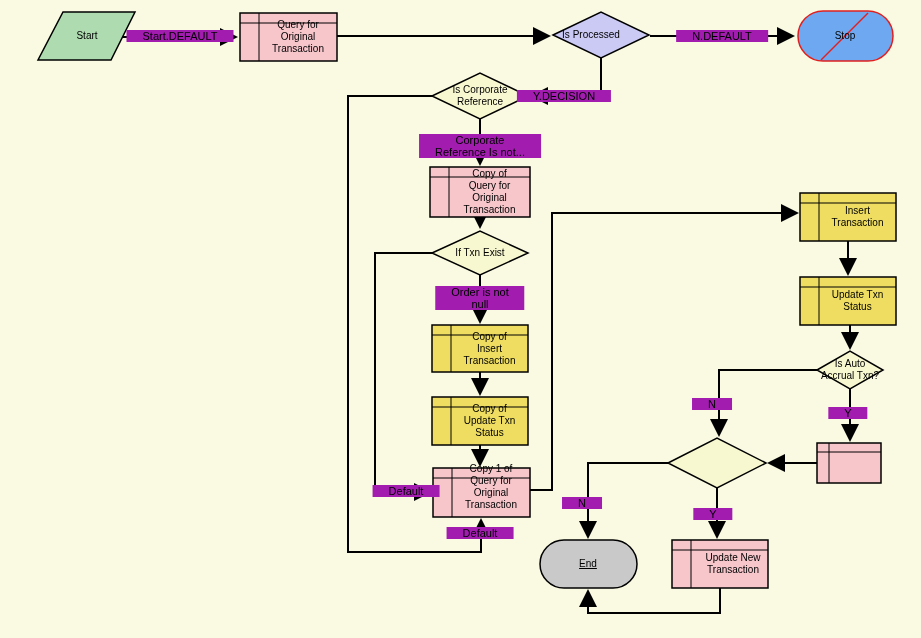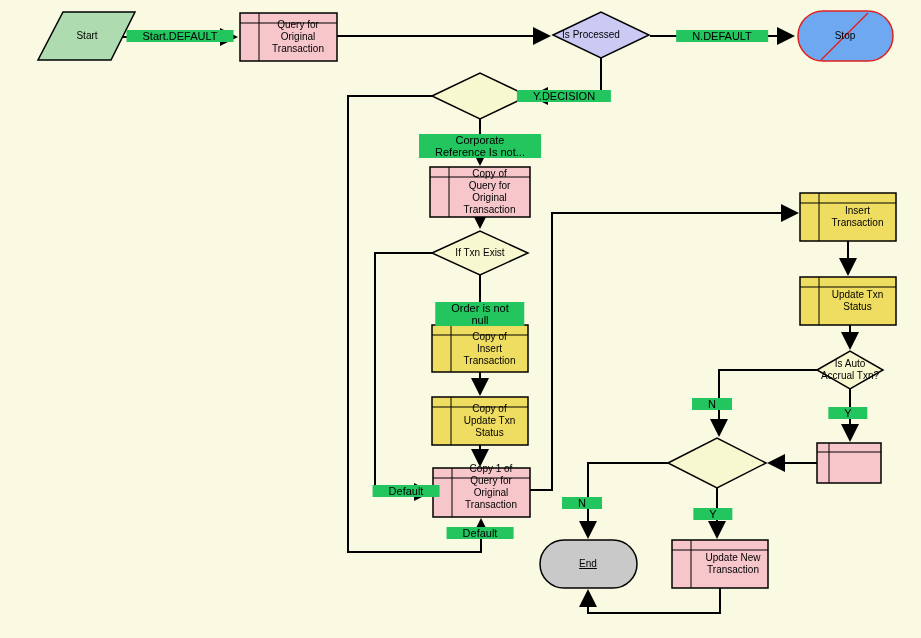--- a/index.html
+++ b/index.html
@@ -9,21 +9,21 @@
     font-family:"Liberation Sans", sans-serif; color:#000;
   }
   .canvas svg { position:absolute; left:0; top:0; }
   .nlabel {
     position:absolute; display:flex; align-items:center; justify-content:center;
     text-align:center; font-size:10px; line-height:12px; white-space:pre;
     pointer-events:auto;
   }
   .elabel {
     position:absolute; transform:translate(-50%,-50%);
-    background:#22c55e; font-size:11px; line-height:12px;
+    background:#a21caf; font-size:11px; line-height:12px;
     white-space:pre; text-align:center; padding:0 16px;
   }
 </style>
 </head>
 <body>
 
 <div class="canvas">
 
   <svg width="921" height="638" viewBox="0 0 921 638">
     <defs>
@@ -99,20 +99,22 @@
       <rect x="540" y="540" width="97" height="48" rx="24" ry="24" fill="#c9c9c9"></rect>
     </g>
   </svg>
 
   <div class="nlabel" style="left:47px;top:30px;width:80px;height:12px;">Start</div>
   <div class="nlabel" style="left:259px;top:13px;width:78px;height:48px;">Query for
 Original
 Transaction</div>
   <div class="nlabel" style="left:556px;top:29px;width:70px;height:12px;">Is Processed</div>
   <div class="nlabel" style="left:805px;top:30px;width:80px;height:12px;">Stop</div>
+  <div class="nlabel" style="left:430px;top:84px;width:100px;height:24px;">Is Corporate
+Reference</div>
   <div class="nlabel" style="left:449px;top:168px;width:81px;height:48px;">Copy of
 Query for
 Original
 Transaction</div>
   <div class="nlabel" style="left:430px;top:247px;width:100px;height:12px;">If Txn Exist</div>
   <div class="nlabel" style="left:451px;top:325px;width:77px;height:47px;">Copy of
 Insert
 Transaction</div>
   <div class="nlabel" style="left:451px;top:397px;width:77px;height:48px;">Copy of
 Update Txn
@@ -129,21 +131,21 @@
 Accrual Txn?</div>
   <div class="nlabel" style="left:691px;top:540px;width:84px;height:48px;">Update New
 Transaction</div>
   <div class="nlabel" style="left:548px;top:558px;width:80px;height:12px;text-decoration:underline;">End</div>
 
   <span class="elabel" style="left:180px;top:36px;">Start.DEFAULT</span>
   <span class="elabel" style="left:722px;top:36px;">N.DEFAULT</span>
   <span class="elabel" style="left:564px;top:96px;">Y.DECISION</span>
   <span class="elabel" style="left:480px;top:146px;">Corporate
 Reference Is not...</span>
-  <span class="elabel" style="left:480px;top:298px;margin-top:16px;">Order is not
+  <span class="elabel" style="left:480px;top:298px;">Order is not
 null</span>
   <span class="elabel" style="left:406px;top:491px;">Default</span>
   <span class="elabel" style="left:480px;top:533px;">Default</span>
   <span class="elabel" style="left:712px;top:404px;">N</span>
   <span class="elabel" style="left:848px;top:413px;">Y</span>
   <span class="elabel" style="left:582px;top:503px;">N</span>
   <span class="elabel" style="left:713px;top:514px;">Y</span>
 
 </div>
 

